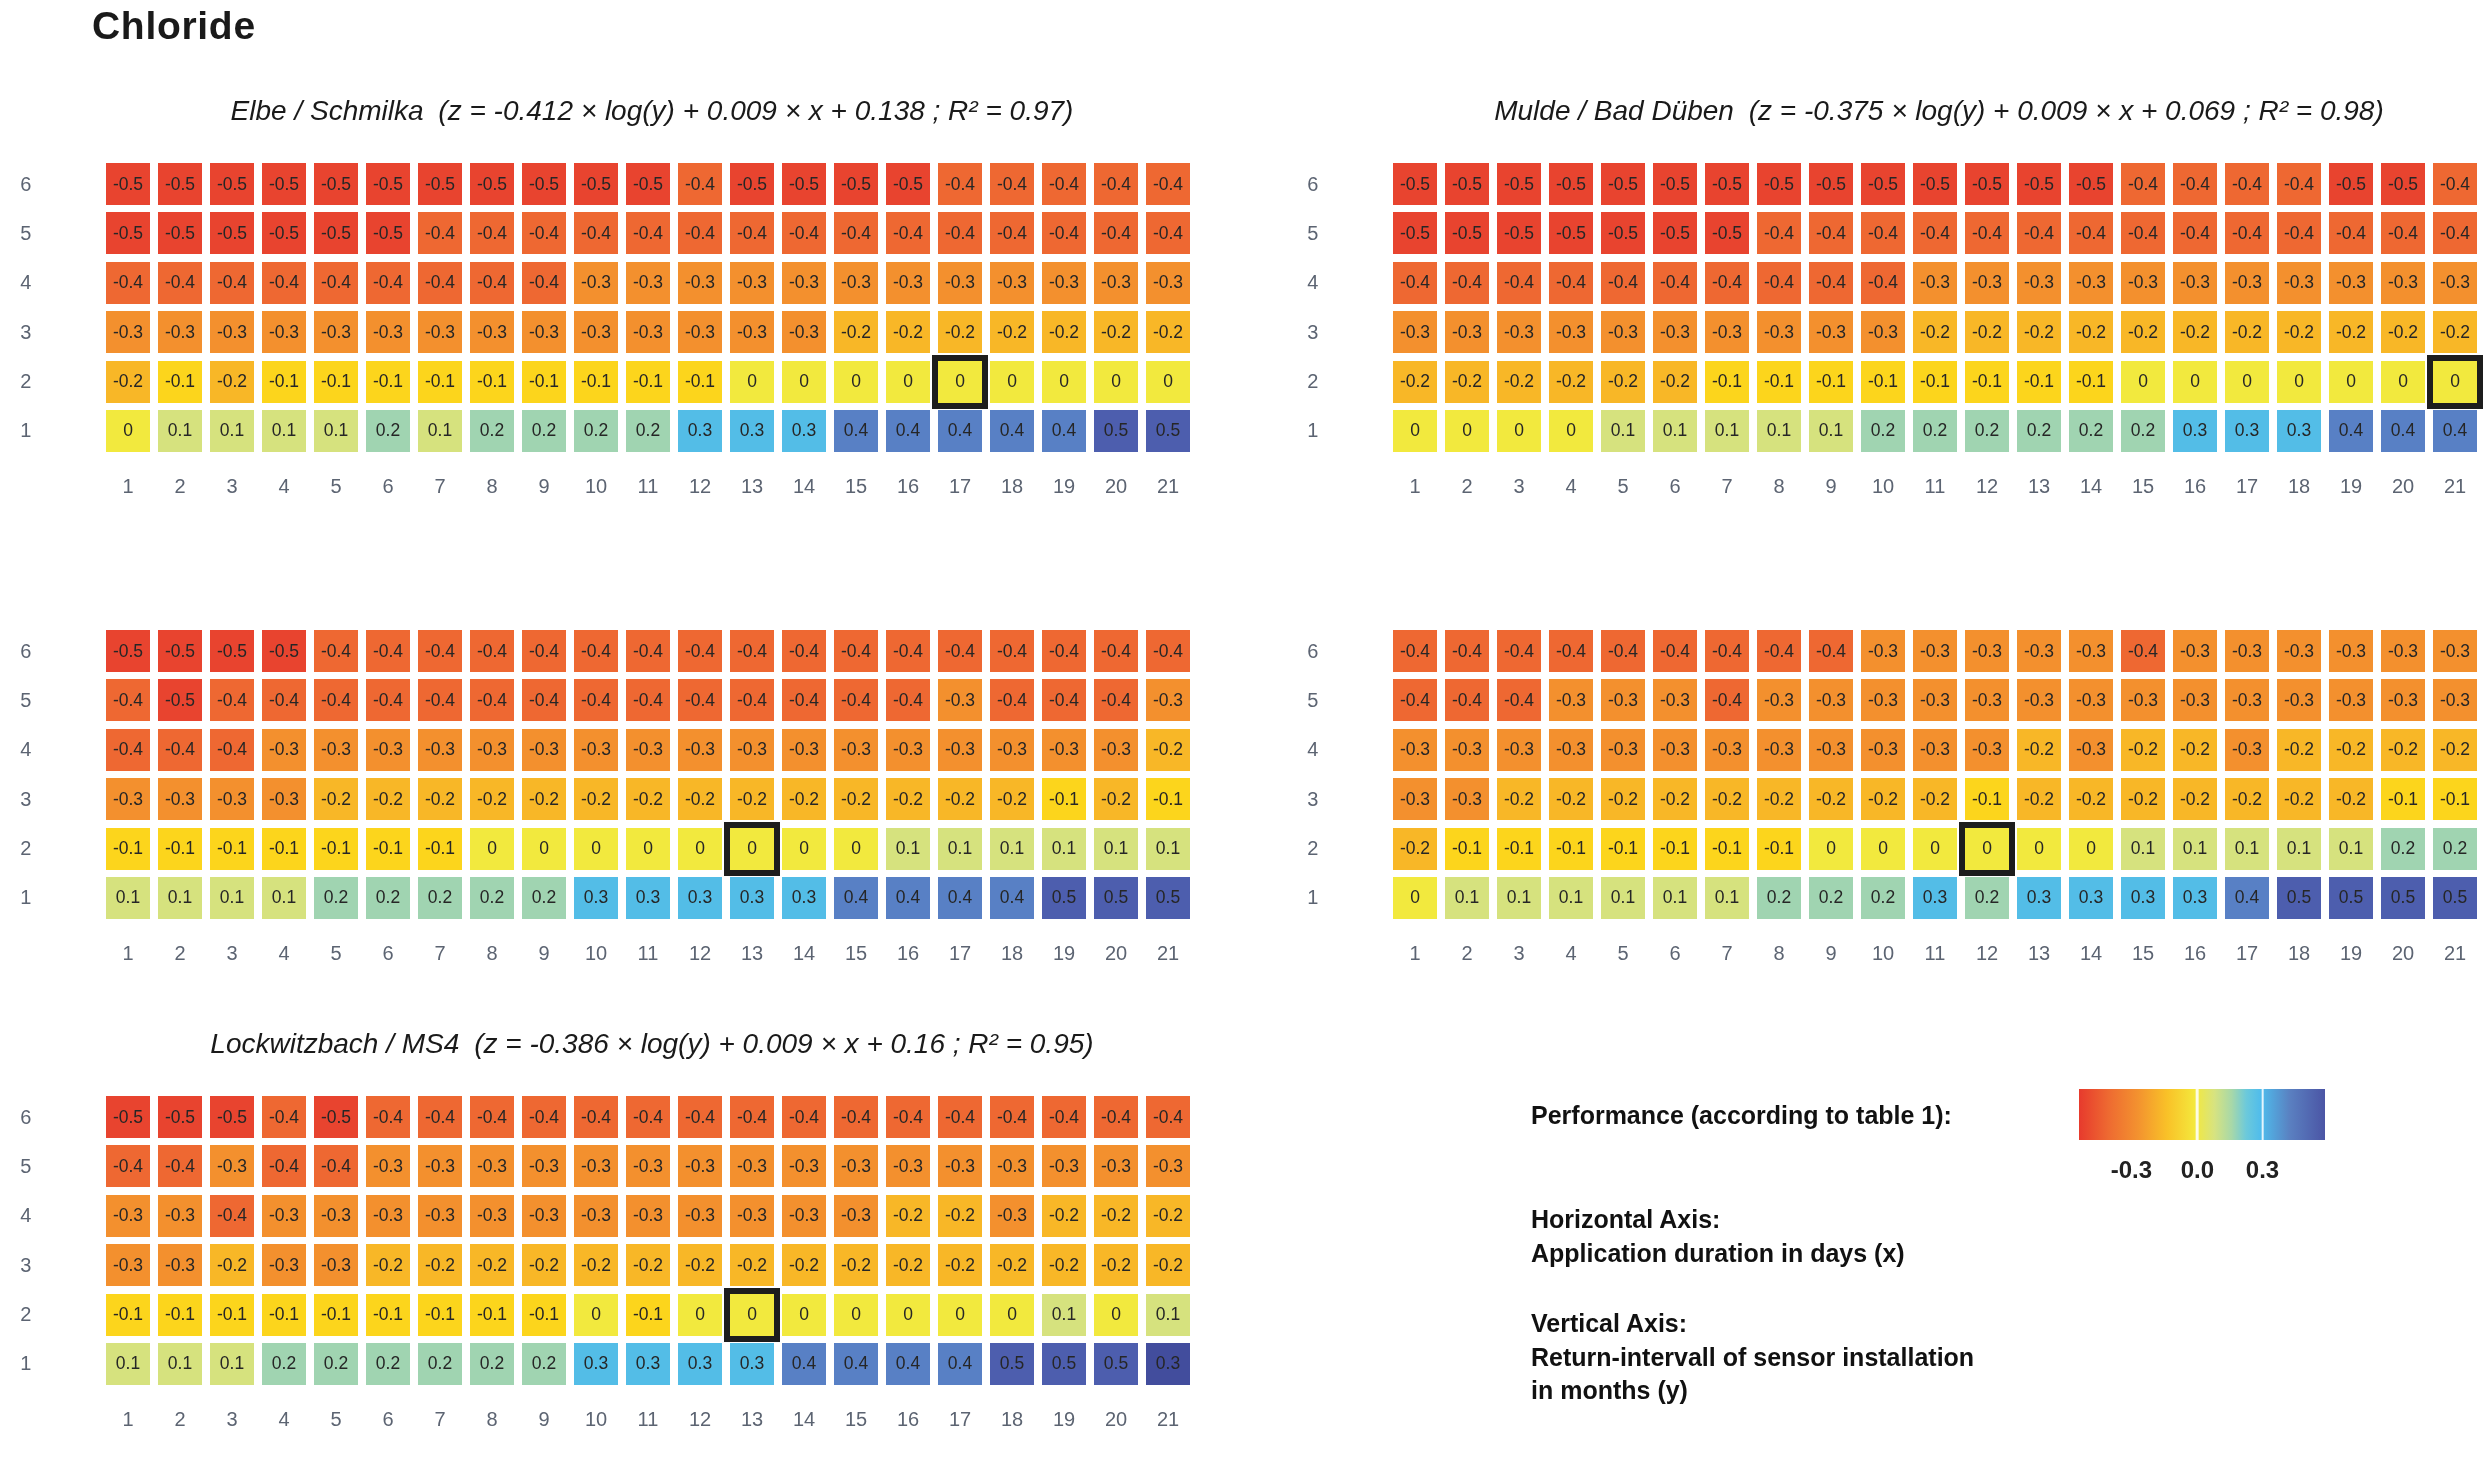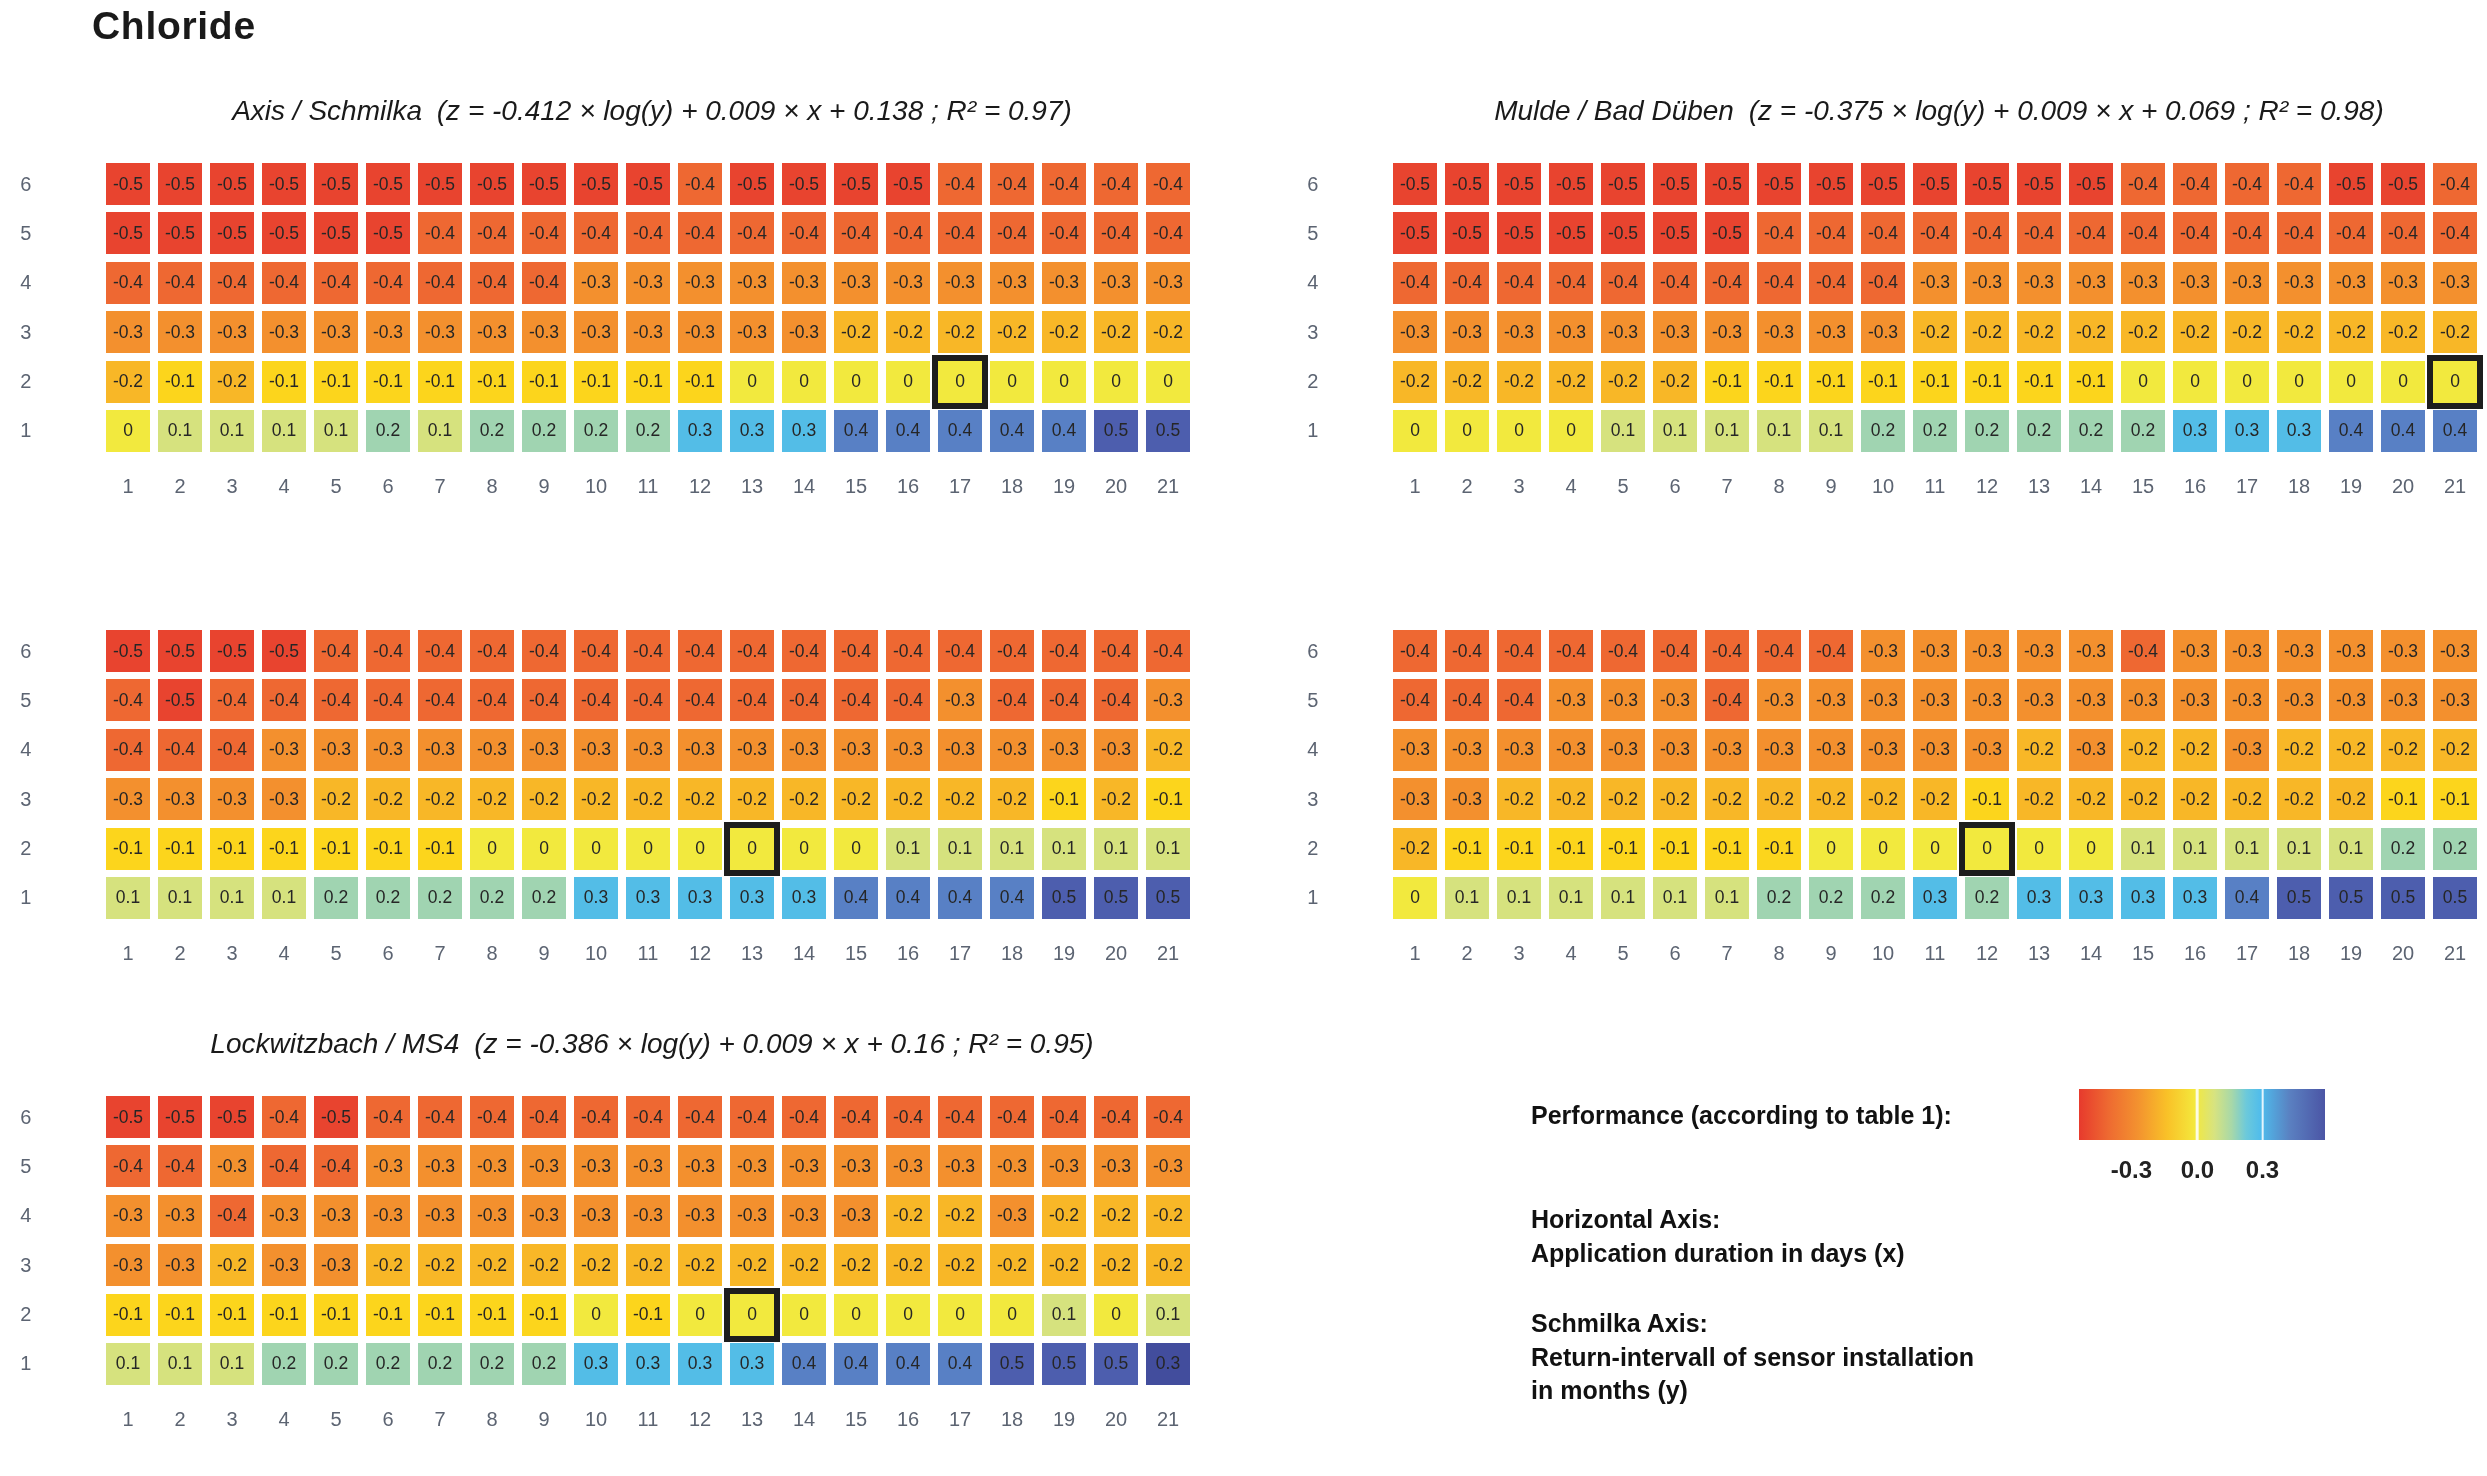--- a/index.html
+++ b/index.html
@@ -54,21 +54,21 @@
     font-size:24px;color:#222;white-space:nowrap;
   }
   .note{position:absolute;left:0;font-size:25px;color:#111;white-space:nowrap;}
 </style>
 </head>
 <body>
 
 <h1 id="figure-title">Chloride</h1>
 
 <section class="panel" style="left:0;top:79px">
-  <div class="ptitle"><span class="station">Axis / Schmilka</span><span class="formula">(z = -0.412 × log(y) + 0.009 × x + 0.138 ; R² = 0.97)</span></div>
+  <div class="ptitle"><span class="station">Elbe / Schmilka</span><span class="formula">(z = -0.412 × log(y) + 0.009 × x + 0.138 ; R² = 0.97)</span></div>
   <div class="ylabels">
       <div class="ylab">6</div>
       <div class="ylab">5</div>
       <div class="ylab">4</div>
       <div class="ylab">3</div>
       <div class="ylab">2</div>
       <div class="ylab">1</div>
     </div>
   <div class="grid">
       <div class="cell" style="background: rgb(232, 68, 47);">-0.5</div>
@@ -879,17 +879,17 @@
       <i class="cbtick" style="left: 48.1%;"></i>
       <i class="cbtick" style="left: 74.6%;"></i>
     </div>
   <div class="cbticks" id="cbticks">
       <span style="left: 21.3%;">-0.3</span>
       <span style="left: 48.1%;">0.0</span>
       <span style="left: 74.6%;">0.3</span>
     </div>
   <div class="note" style="top:116px">Horizontal Axis:</div>
   <div class="note" style="top:150px">Application duration in days (x)</div>
-  <div class="note" style="top:220px">Schmilka Axis:</div>
+  <div class="note" style="top:220px">Vertical Axis:</div>
   <div class="note" style="top:254px">Return-intervall of sensor installation</div>
   <div class="note" style="top:287px">in months (y)</div>
 </aside>
 
 
 </body></html>

